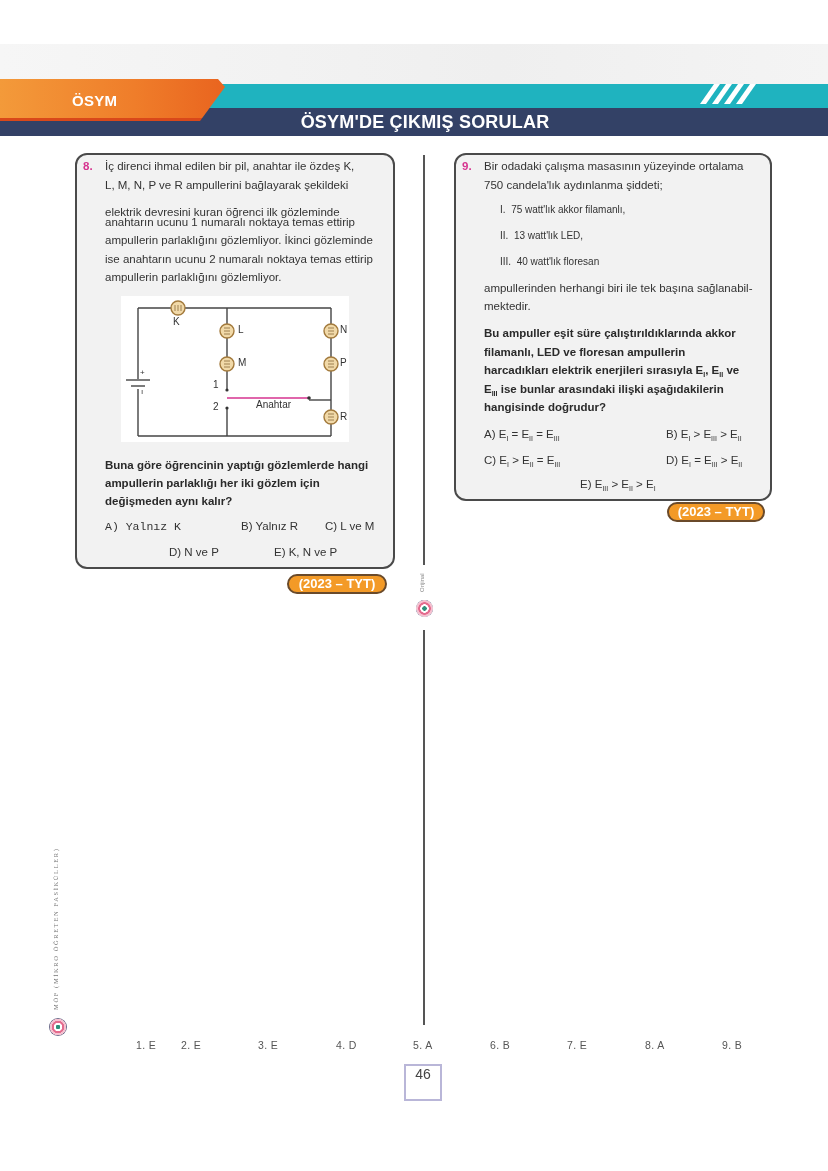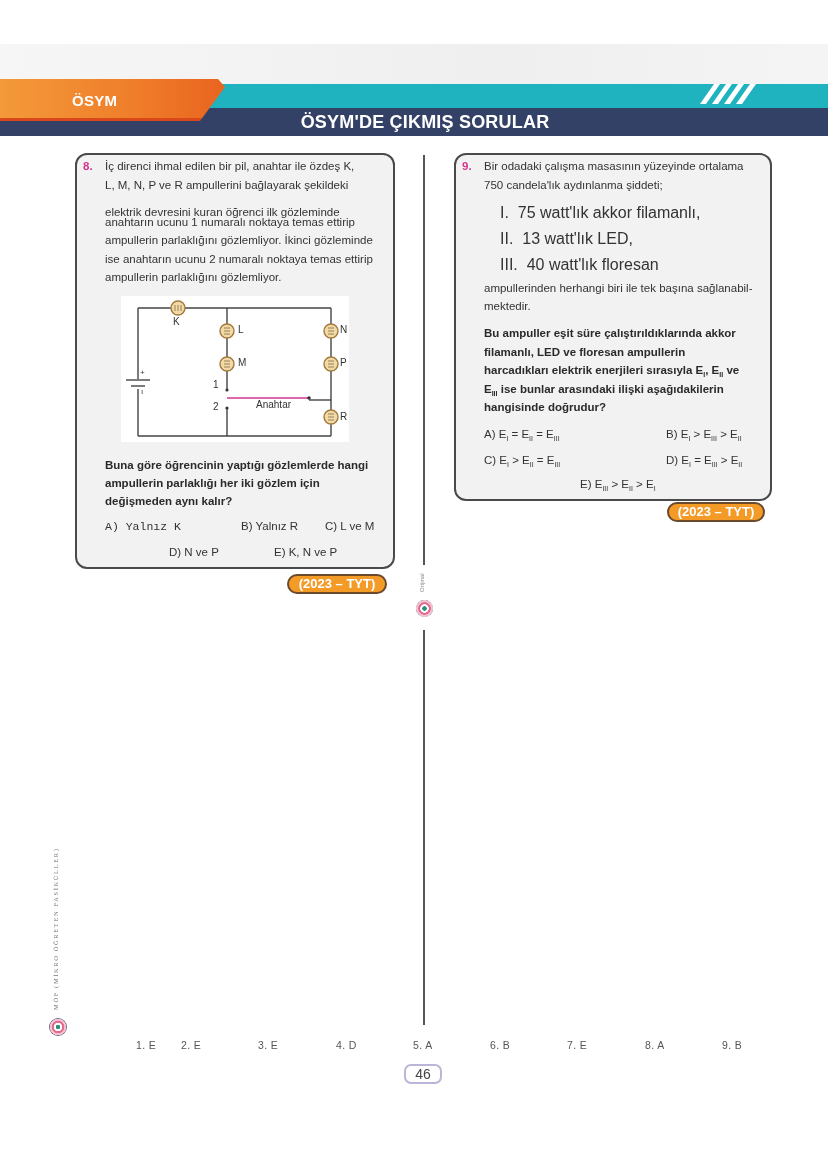--- a/index.html
+++ b/index.html
@@ -32,39 +32,39 @@
   
   .card { position: absolute; background: #f2f2f2; border: 2px solid #4a4a4a; border-radius: 12px; }
   .card-8 { left: 75px; top: 153px; width: 320px; height: 416px; }
   .card-9 { left: 454px; top: 153px; width: 318px; height: 348px; }
 
   .qnum { position: absolute; color: #d6338f; font-weight: 700; font-size: 11.5px; }
   .qtext { position: absolute; font-size: 11.5px; line-height: 18.6px; color: #333; }
   .qbold { position: absolute; font-size: 11.5px; line-height: 18.6px; font-weight: 700; color: #2a2a2a; }
   .opt { position: absolute; font-size: 11.5px; color: #333; white-space: nowrap; }
   .opt sub { font-size: 7px; vertical-align: -3px; }
-  .roman { position: absolute; font-size: 16px; color: #333; white-space: nowrap; }
+  .roman { position: absolute; font-size: 10px; color: #333; white-space: nowrap; }
 
   .badge { position: absolute; height: 20px; border-radius: 10px; background: #f39a27; border: 2px solid #6a4a2a;
     color: #fff; font-weight: 700; font-size: 13px; text-align: center; line-height: 16px; }
 
   
   .circuit { position: absolute; left: 121px; top: 296px; width: 228px; height: 146px; background: #fff; }
   .circuit svg { width: 100%; height: 100%; }
 
   
   .side-text { position: absolute; left: 52px; top: 800px; width: 14px; height: 210px; writing-mode: vertical-rl;
     transform: rotate(180deg); font-family: "Liberation Serif", serif; font-size: 6.5px; letter-spacing: 1.6px; color: #777; white-space: nowrap; }
   .side-logo { position: absolute; left: 49px; top: 1018px; width: 18px; height: 18px; border-radius: 50%;
     background: radial-gradient(circle, #2d8f7a 0 2px, #fff 2.5px 4px, #e46b8e 4.5px 6px, #f5c1d0 6.5px 8px, #6b6b8a 8.5px); }
 
   
   .answers { position: absolute; top: 1039px; left: 0; width: 828px; height: 14px; }
   .ans { position: absolute; font-size: 10.5px; color: #555; letter-spacing: 0.4px; }
-  .page-num { position: absolute; left: 404px; top: 1064px; width: 38px; height: 20px; border: 2px solid #b9b6d8; border-radius: 7px;
+  .page-num { position: absolute; left: 404px; top: 1064px; width: 38px; height: 37px; border: 2px solid #b9b6d8; border-radius: 0;
     text-align: center; font-size: 14px; line-height: 16px; color: #444; background: #fff; }
 </style>
 </head>
 <body>
 
 <div class="hdr-bg"></div>
 <div class="hdr-teal"></div>
 <div class="hdr-stripes">
   <span style="left:4px"></span>
     <span style="left:16px"></span>

